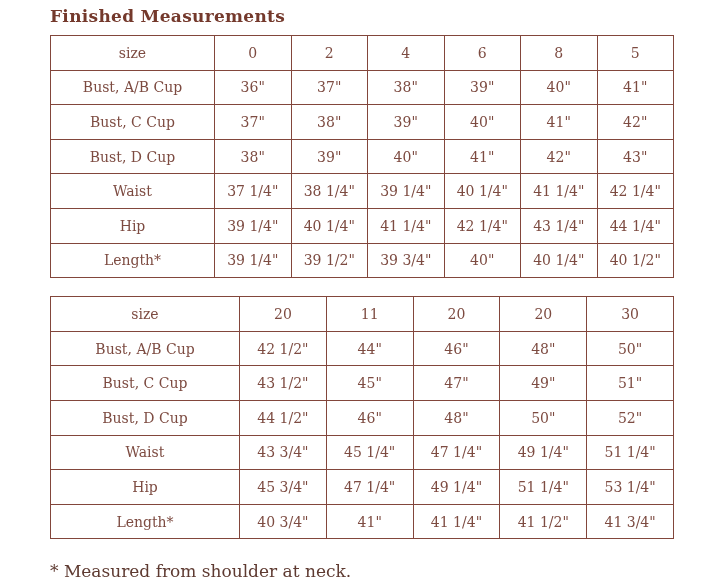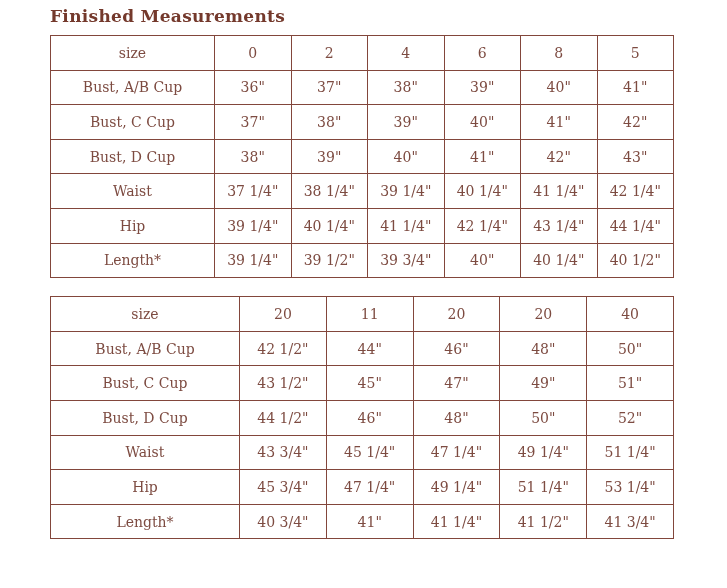--- a/index.html
+++ b/index.html
@@ -129,21 +129,21 @@
     </table>
 
   <table class="measurements" id="table1">
       <thead>
         <tr>
           <td class="label-col">size</td>
           <td>20</td>
           <td>11</td>
           <td>20</td>
           <td>20</td>
-          <td>40</td>
+          <td>30</td>
         </tr>
       </thead>
       <tbody>
         <tr>
           <td class="label-col">Bust, A/B Cup</td>
           <td>42 1/2"</td>
           <td>44"</td>
           <td>46"</td>
           <td>48"</td>
           <td>50"</td>
@@ -184,13 +184,14 @@
           <td class="label-col">Length*</td>
           <td>40 3/4"</td>
           <td>41"</td>
           <td>41 1/4"</td>
           <td>41 1/2"</td>
           <td>41 3/4"</td>
         </tr>
       </tbody>
     </table>
 
+  <p class="footnote">* Measured from shoulder at neck.</p>
 </div>
 
 </body></html>

